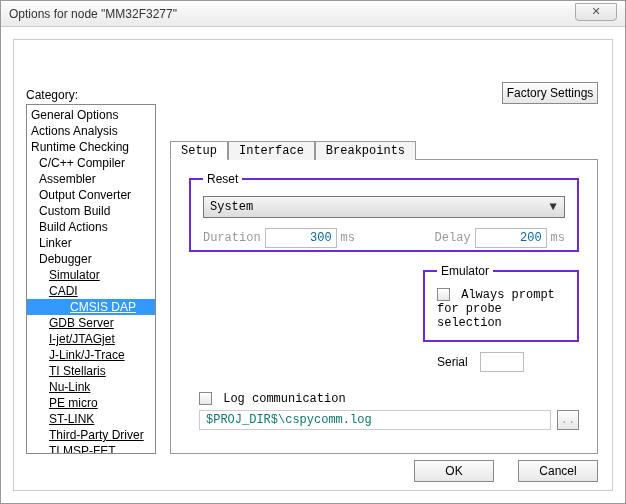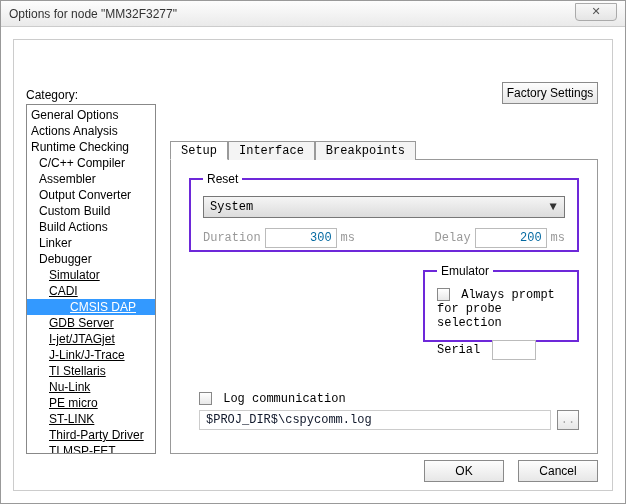--- a/index.html
+++ b/index.html
@@ -182,25 +182,25 @@
   .chk {
     width: 13px; height: 13px;
     border: 1px solid #888;
     background: linear-gradient(#fff, #e8e8e8);
     display: inline-block;
     vertical-align: top;
     margin-right: 4px;
   }
   .emu-row1 { font-family: "Courier New", monospace; line-height: 14px; }
   .serial-row {
-    margin-top: 10px;
+    margin-top: 22px;
     display: flex;
     align-items: center;
     gap: 12px;
-    font-family: Liberation Mono, monospace;
+    font-family: Liberation Sans, sans-serif;
   }
   .serial-input {
     width: 44px; height: 20px;
     border: 1px solid #bbb;
     background: #fff;
   }
   .log-row {
     position: absolute;
     left: 28px; right: 18px; top: 232px;
     font-family: "Courier New", monospace;
@@ -208,33 +208,33 @@
   .log-path {
     margin-top: 4px;
     display: flex;
     gap: 6px;
   }
   .log-input {
     flex: 1;
     height: 20px;
     border: 1px solid #ccc;
     background: #fff;
-    color: #0f172a;
+    color: #0f766e;
     padding: 0 6px;
     line-height: 18px;
   }
   .browse-btn {
     width: 22px; height: 20px;
     color: #aaa;
   }
   .bottom-buttons {
     position: absolute;
     right: 14px; bottom: 8px;
     display: flex;
-    gap: 14px;
+    gap: 24px;
   }
   .bottom-buttons .winbtn {
     width: 80px; height: 22px;
   }
 </style>
 </head>
 <body>
 
 <div class="window">
   <div class="titlebar">

